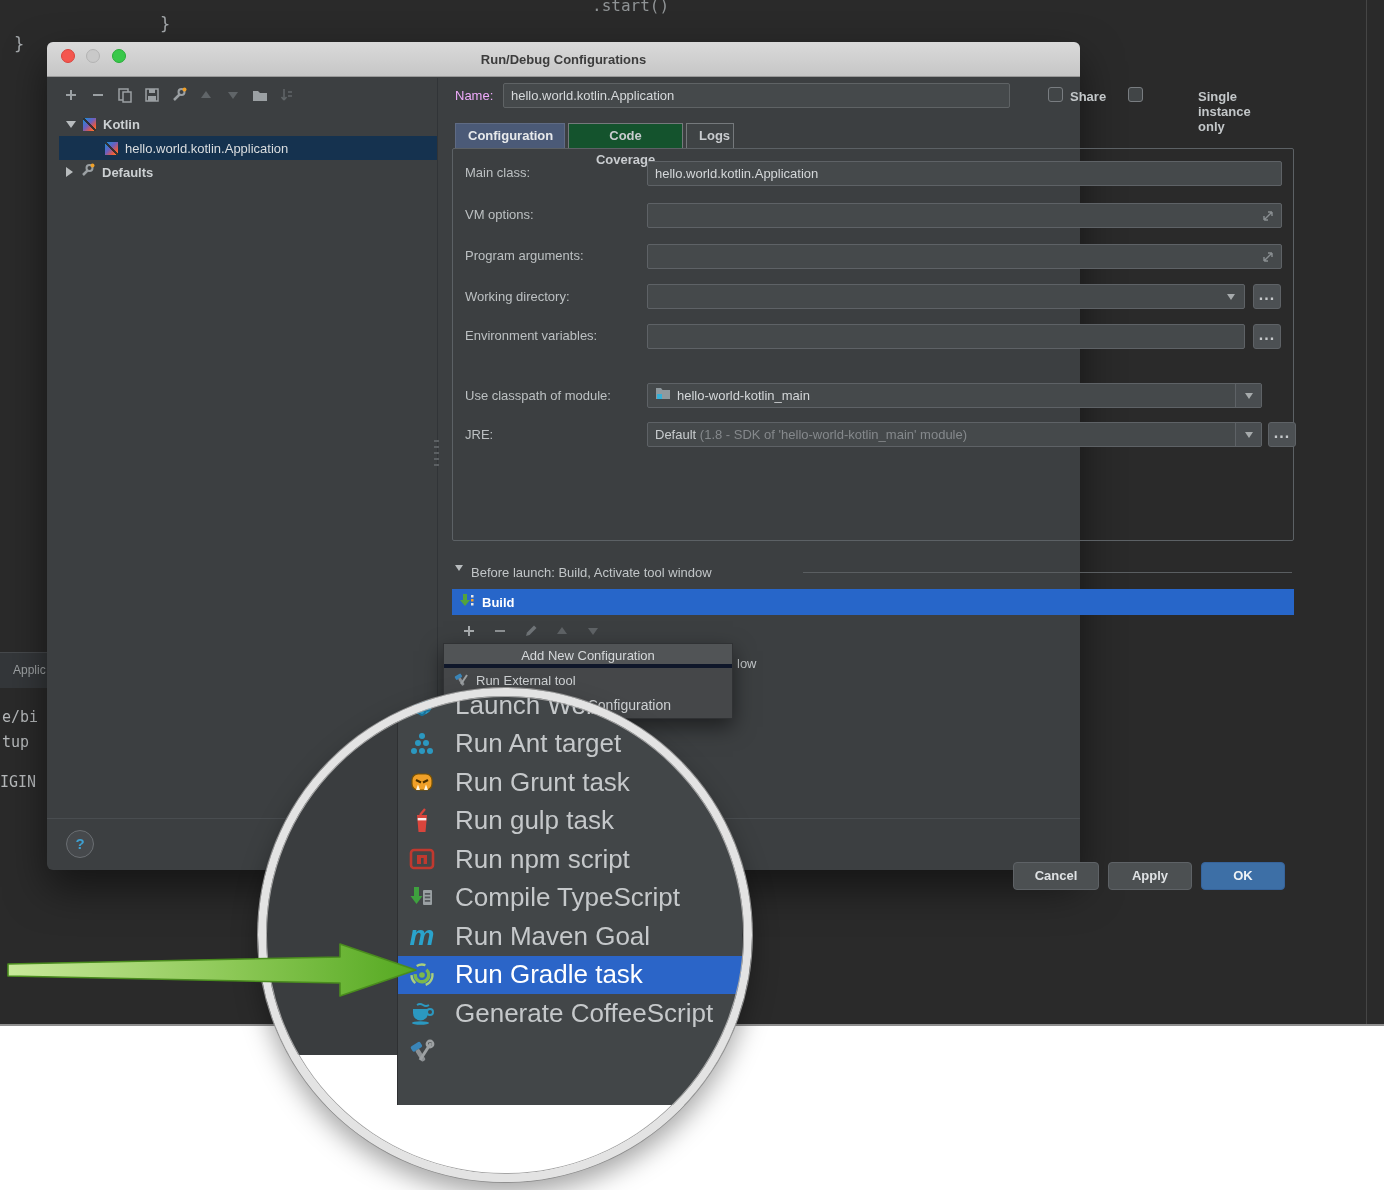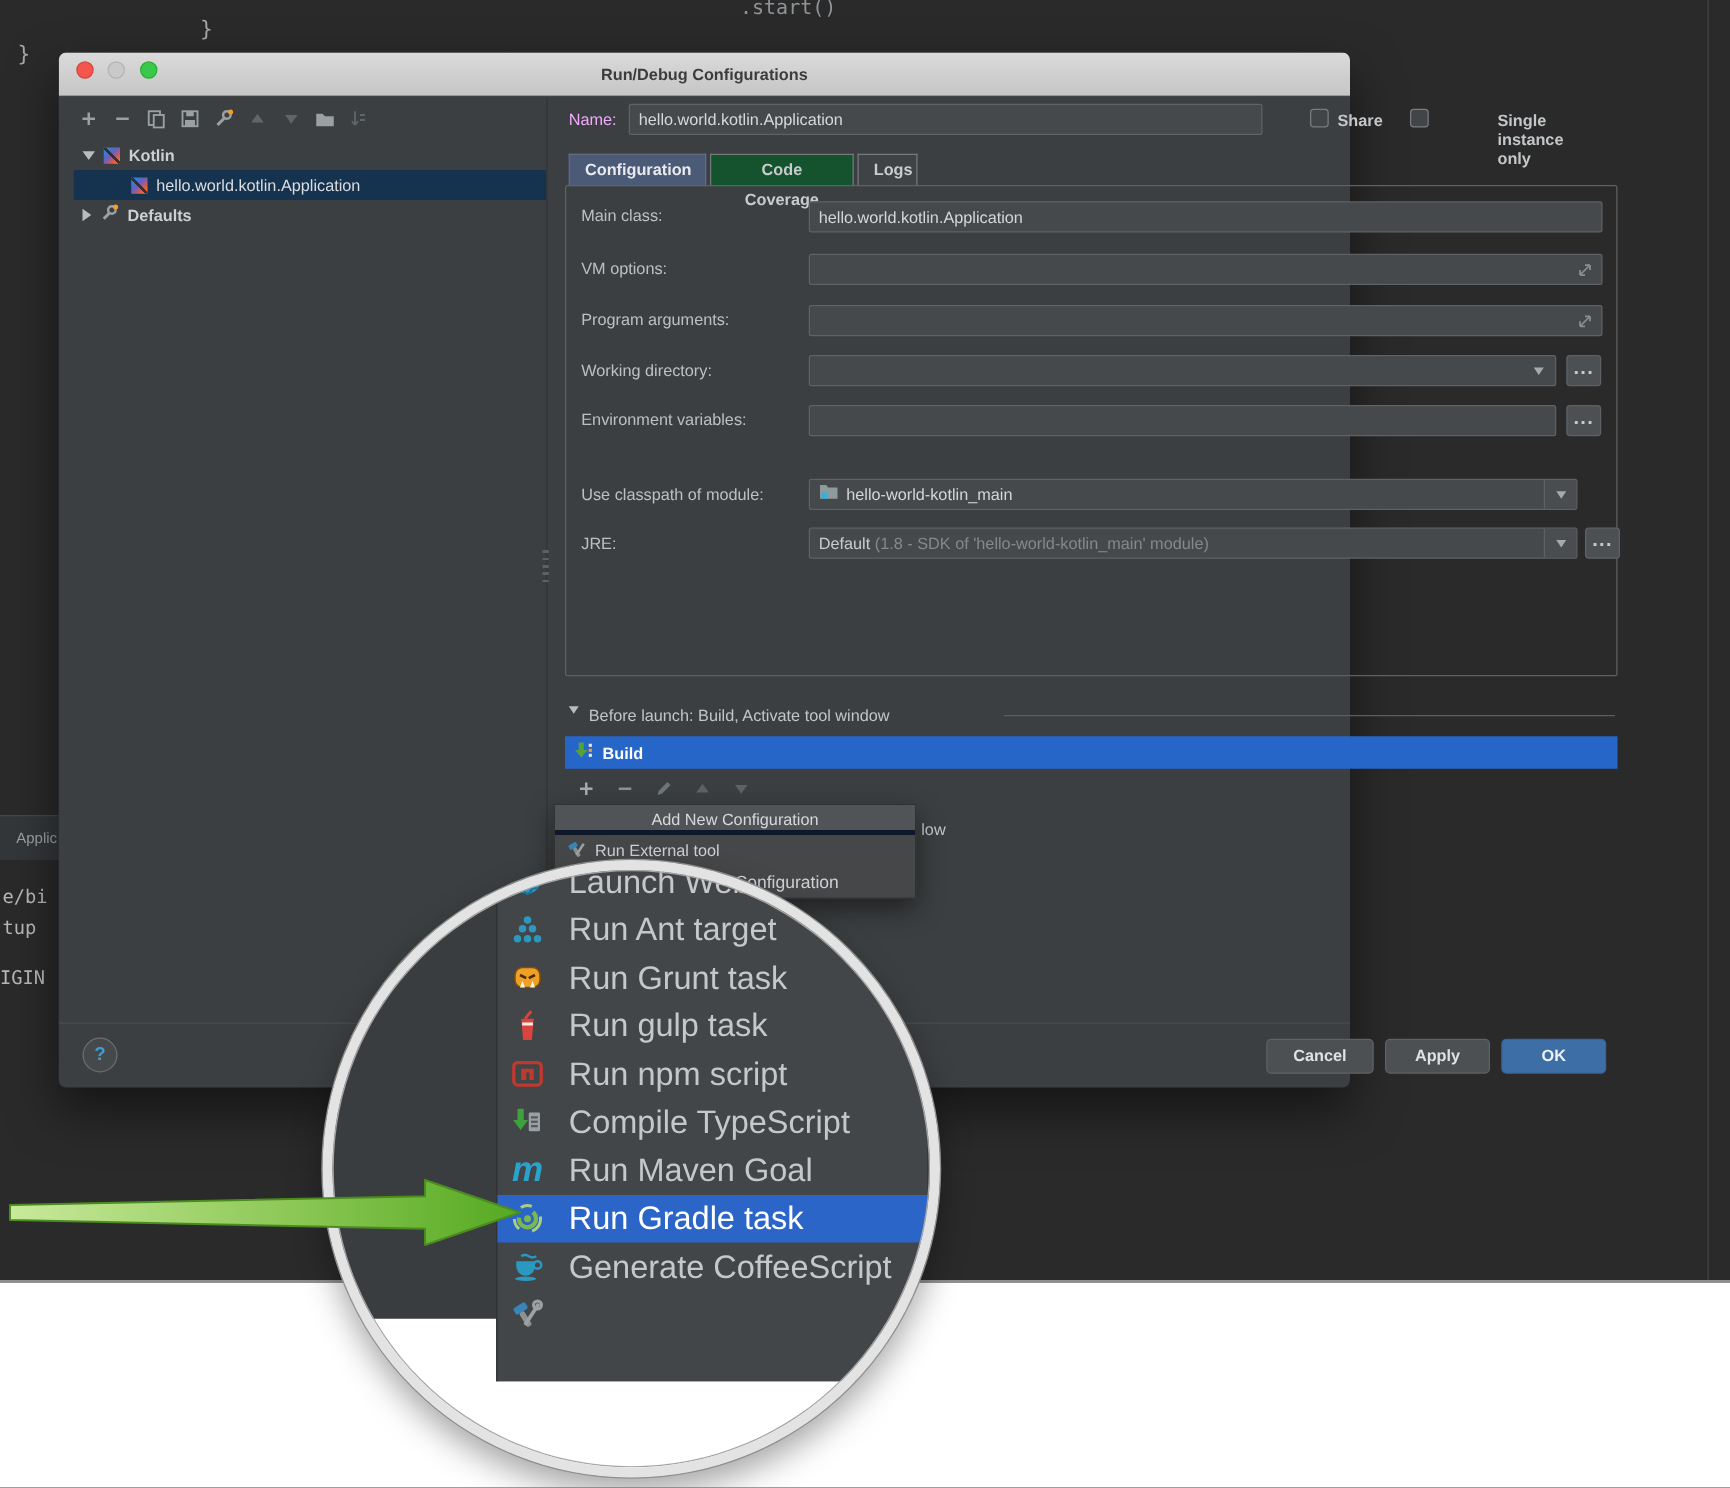--- a/index.html
+++ b/index.html
@@ -102,21 +102,21 @@
   .build-row { position:absolute; left:405px; top:511px; width:842px; height:26px; background:#2766c9;
                display:flex; align-items:center; gap:7px; padding-left:7px; font-size:13px; font-weight:bold; color:#fff; }
   .bl-toolbar { position:absolute; left:405px; top:541px; height:24px; display:flex; gap:15px; align-items:center; padding-left:9px; }
   .frag-low { position:absolute; left:690px; top:578px; font-size:13px; color:#c2c6c8; }
 
   
   .footer-line { position:absolute; left:0; right:0; top:740px; height:1px; background:#494d50; }
   .help-btn { position:absolute; left:19px; top:752px; width:28px; height:28px; border-radius:50%;
               background:#46494c; border:1px solid #6a6e72; color:#3e9fd0; text-align:center;
               line-height:26px; font-size:15px; font-weight:bold; }
-  .btn { position:absolute; top:753px; height:28px; border-radius:4px; font-size:13px; font-weight:bold;
+  .btn { position:absolute; top:784px; height:28px; border-radius:4px; font-size:13px; font-weight:bold;
          text-align:center; line-height:26px; }
   .btn-cancel { left:966px; width:86px; background:#4c5052; border:1px solid #5e6266; color:#dfe2e4; }
   .btn-apply  { left:1061px; width:84px; background:#4c5052; border:1px solid #5e6266; color:#dfe2e4; }
   .btn-ok     { left:1154px; width:84px; background:#3d6fa6; border:1px solid #36639a; color:#eef2f5; }
 
   
   .popup { left:443px; top:643px; width:290px; background:#454749; border:1px solid #303234;
            box-shadow:0 8px 20px rgba(0,0,0,.5); z-index:30; }
   .popup-title { height:24px; line-height:24px; background:#515456; color:#d6d9db; text-align:center;
                  font-size:13px; border-bottom:4px solid #0f172a; }

